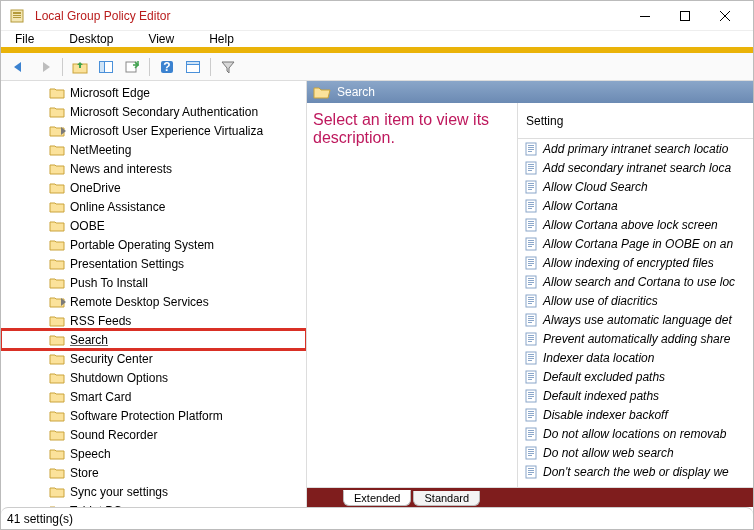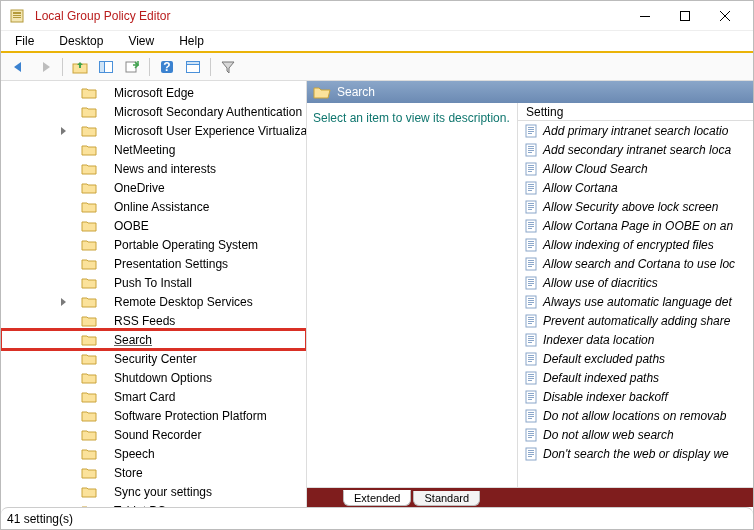--- a/index.html
+++ b/index.html
@@ -5,54 +5,54 @@
 * { box-sizing: border-box; margin: 0; padding: 0; font-family: "Segoe UI", Tahoma, sans-serif; font-size: 12px; }
 body { width: 754px; height: 530px; background: #fff; border: 1px solid #bbb; display: flex; flex-direction: column; overflow: hidden; }
 
 
 .titlebar { height: 30px; display: flex; align-items: center; padding: 0 8px; background: #fff; border-bottom: 1px solid #eee; }
 .titlebar .title { flex: 1; font-size: 12px; color: #b91c1c; padding-left: 4px; }
 .titlebar .winbtn { width: 40px; height: 28px; display: flex; align-items: center; justify-content: center; color: #000; }
 .appicon { width: 16px; height: 16px; margin-right: 6px; }
 
 
-.menubar { height: 22px; display: flex; align-items: center; padding: 0 6px; gap: 9px; border-bottom: 2px solid #eab308; }
+.menubar { height: 22px; display: flex; align-items: center; padding: 0 6px; gap: 19px; border-bottom: 6px solid #eab308; }
 .menuitem { padding: 3px 8px; cursor: default; }
 
 
 .toolbar { height: 28px; display: flex; align-items: center; padding: 0 6px; gap: 2px; border-bottom: 1px solid #ddd; background: #fafafa; }
 .tbtn { width: 24px; height: 22px; display: flex; align-items: center; justify-content: center; border: 1px solid transparent; }
 .tsep { width: 1px; height: 18px; background: #ccc; margin: 0 3px; }
 
 
 .content { flex: 1; display: flex; min-height: 0; }
 .pane-left { width: 306px; border-right: 1px solid #ddd; display: flex; flex-direction: column; min-height: 0; }
 .pane-right { flex: 1; display: flex; flex-direction: column; min-height: 0; }
 
 
 .tree-wrap { flex: 1; overflow: hidden; position: relative; }
 .tree { position: absolute; inset: 0; overflow: auto; padding-top: 2px; }
 .tree::-webkit-scrollbar { width: 17px; height: 17px; }
 .tree::-webkit-scrollbar-track { background: #f0f0f0; }
 .tree::-webkit-scrollbar-thumb { background: #c2c2c2; border: 1px solid #a0a0a0; }
-.tree-row { display: flex; align-items: center; height: 19px; padding-left: 80px; white-space: nowrap; position: relative; cursor: default; gap: 12px; }
+.tree-row { display: flex; align-items: center; height: 19px; padding-left: 48px; white-space: nowrap; position: relative; cursor: default; }
 .tree-row.expandable::before { content: ""; position: absolute; left: 60px; top: 6px; width: 0; height: 0; border-top: 4px solid transparent; border-bottom: 4px solid transparent; border-left: 5px solid #7a7a7a; }
 .tree-row .folder { width: 16px; height: 14px; margin-right: 5px; }
 .tree-row.selected { outline: 3px solid #d93025; outline-offset: -1px; }
 .tree-row.selected .label { text-decoration: underline; text-decoration-color: #666; }
 
 
 .rheader { height: 22px; background: #6b8ab3; background: linear-gradient(#8aa6c9,#6b8ab3); color: #fff; display: flex; align-items: center; padding: 0 6px; gap: 6px; }
 .rheader .folder-open { width: 18px; height: 14px; }
 .rheader .htxt { font-size: 12px; }
 
 .rbody { flex: 1; display: flex; min-height: 0; position: relative; }
-.desc { width: 210px; padding: 8px 6px; font-size: 12px; color: #0f766e; }
+.desc { width: 210px; padding: 8px 6px; font-size: 16px; color: #be185d; }
 .listwrap { flex: 1; border-left: 1px solid #ddd; display: flex; flex-direction: column; min-height: 0; }
-.listhead { height: 18px; display: flex; align-items: center; padding: 0 8px; border-bottom: 1px solid #ddd; font-size: 12px; }
+.listhead { height: 36px; display: flex; align-items: center; padding: 0 8px; border-bottom: 1px solid #ddd; font-size: 12px; }
 .list { flex: 1; overflow: auto; font-style: italic; }
 .list::-webkit-scrollbar { width: 17px; }
 .list::-webkit-scrollbar-track { background: #f0f0f0; }
 .list::-webkit-scrollbar-thumb { background: #c2c2c2; border: 1px solid #a0a0a0; }
 .lrow { display: flex; align-items: center; height: 19px; padding: 0 6px; white-space: nowrap; cursor: default; }
 .lrow .picon { width: 14px; height: 14px; margin-right: 5px; }
 
 
 .tabs { height: 20px; display: flex; align-items: flex-end; padding-left: 36px; border-top: 1px solid #ddd; background: #7f1d1d; }
 .tab { padding: 1px 10px; font-size: 11px; border: 1px solid #bbb; border-top: none; border-radius: 0 0 6px 6px; margin-right: 2px; background: #f4f4f4; position: relative; top: -1px; }
@@ -409,21 +409,21 @@
             <div class="lrow">
               <span class="picon">
                 <svg width="14" height="14">
                   <rect x="2" y="1" width="10" height="12" fill="#fff" stroke="#8aa6c9"></rect>
                   <rect x="4" y="3" width="6" height="1" fill="#8aa6c9"></rect>
                   <rect x="4" y="5" width="6" height="1" fill="#8aa6c9"></rect>
                   <rect x="4" y="7" width="6" height="1" fill="#8aa6c9"></rect>
                   <rect x="4" y="9" width="4" height="1" fill="#8aa6c9"></rect>
                 </svg>
               </span>
-              <span>Allow Security above lock screen</span>
+              <span>Allow Cortana above lock screen</span>
             </div>
             <div class="lrow">
               <span class="picon">
                 <svg width="14" height="14">
                   <rect x="2" y="1" width="10" height="12" fill="#fff" stroke="#8aa6c9"></rect>
                   <rect x="4" y="3" width="6" height="1" fill="#8aa6c9"></rect>
                   <rect x="4" y="5" width="6" height="1" fill="#8aa6c9"></rect>
                   <rect x="4" y="7" width="6" height="1" fill="#8aa6c9"></rect>
                   <rect x="4" y="9" width="4" height="1" fill="#8aa6c9"></rect>
                 </svg>

